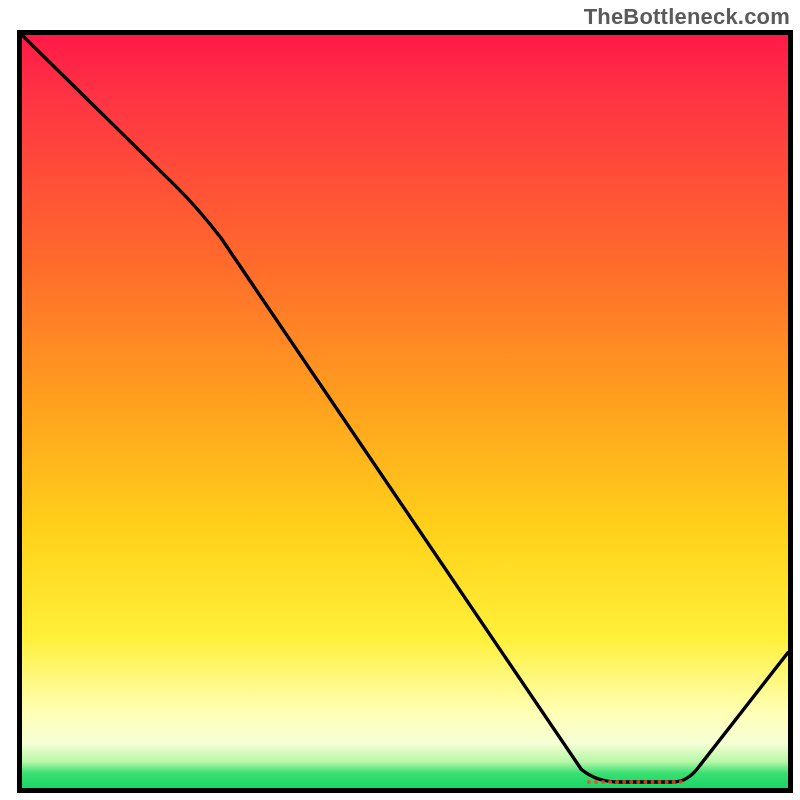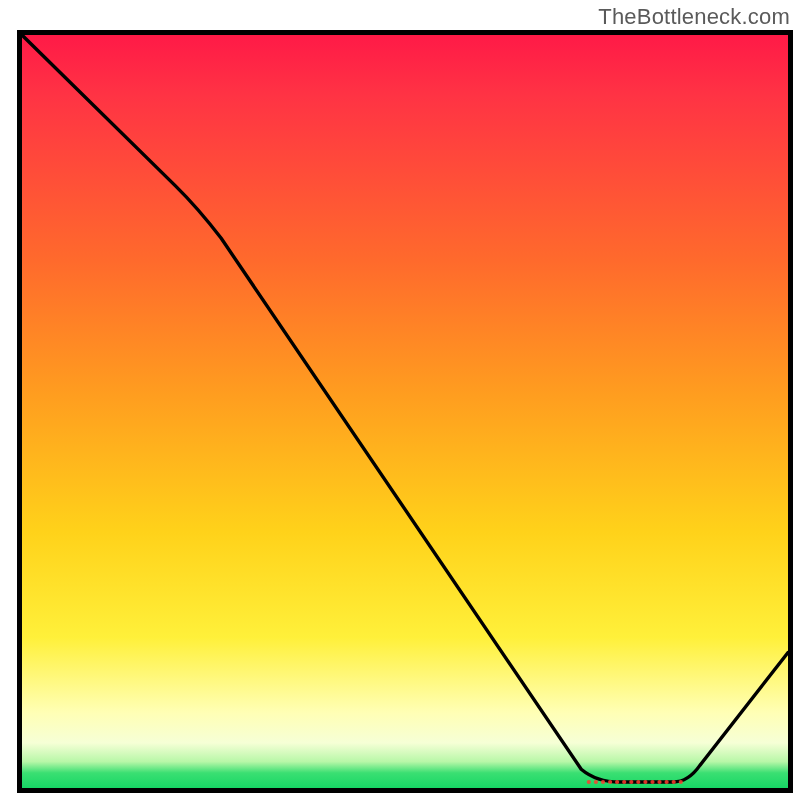--- a/index.html
+++ b/index.html
@@ -14,21 +14,21 @@
     position: relative;
     width: 800px;
     height: 800px;
   }
   .watermark {
     position: absolute;
     top: 4px;
     right: 10px;
     color: #5a5a5a;
     font-size: 22px;
-    font-weight: 400;
+    font-weight: 700;
     letter-spacing: 0.2px;
     z-index: 10;
     margin-left: 32px;
   }
   .plot-frame {
     position: absolute;
     left: 17px;
     top: 30px;
     width: 766px;   
     height: 753px;  

